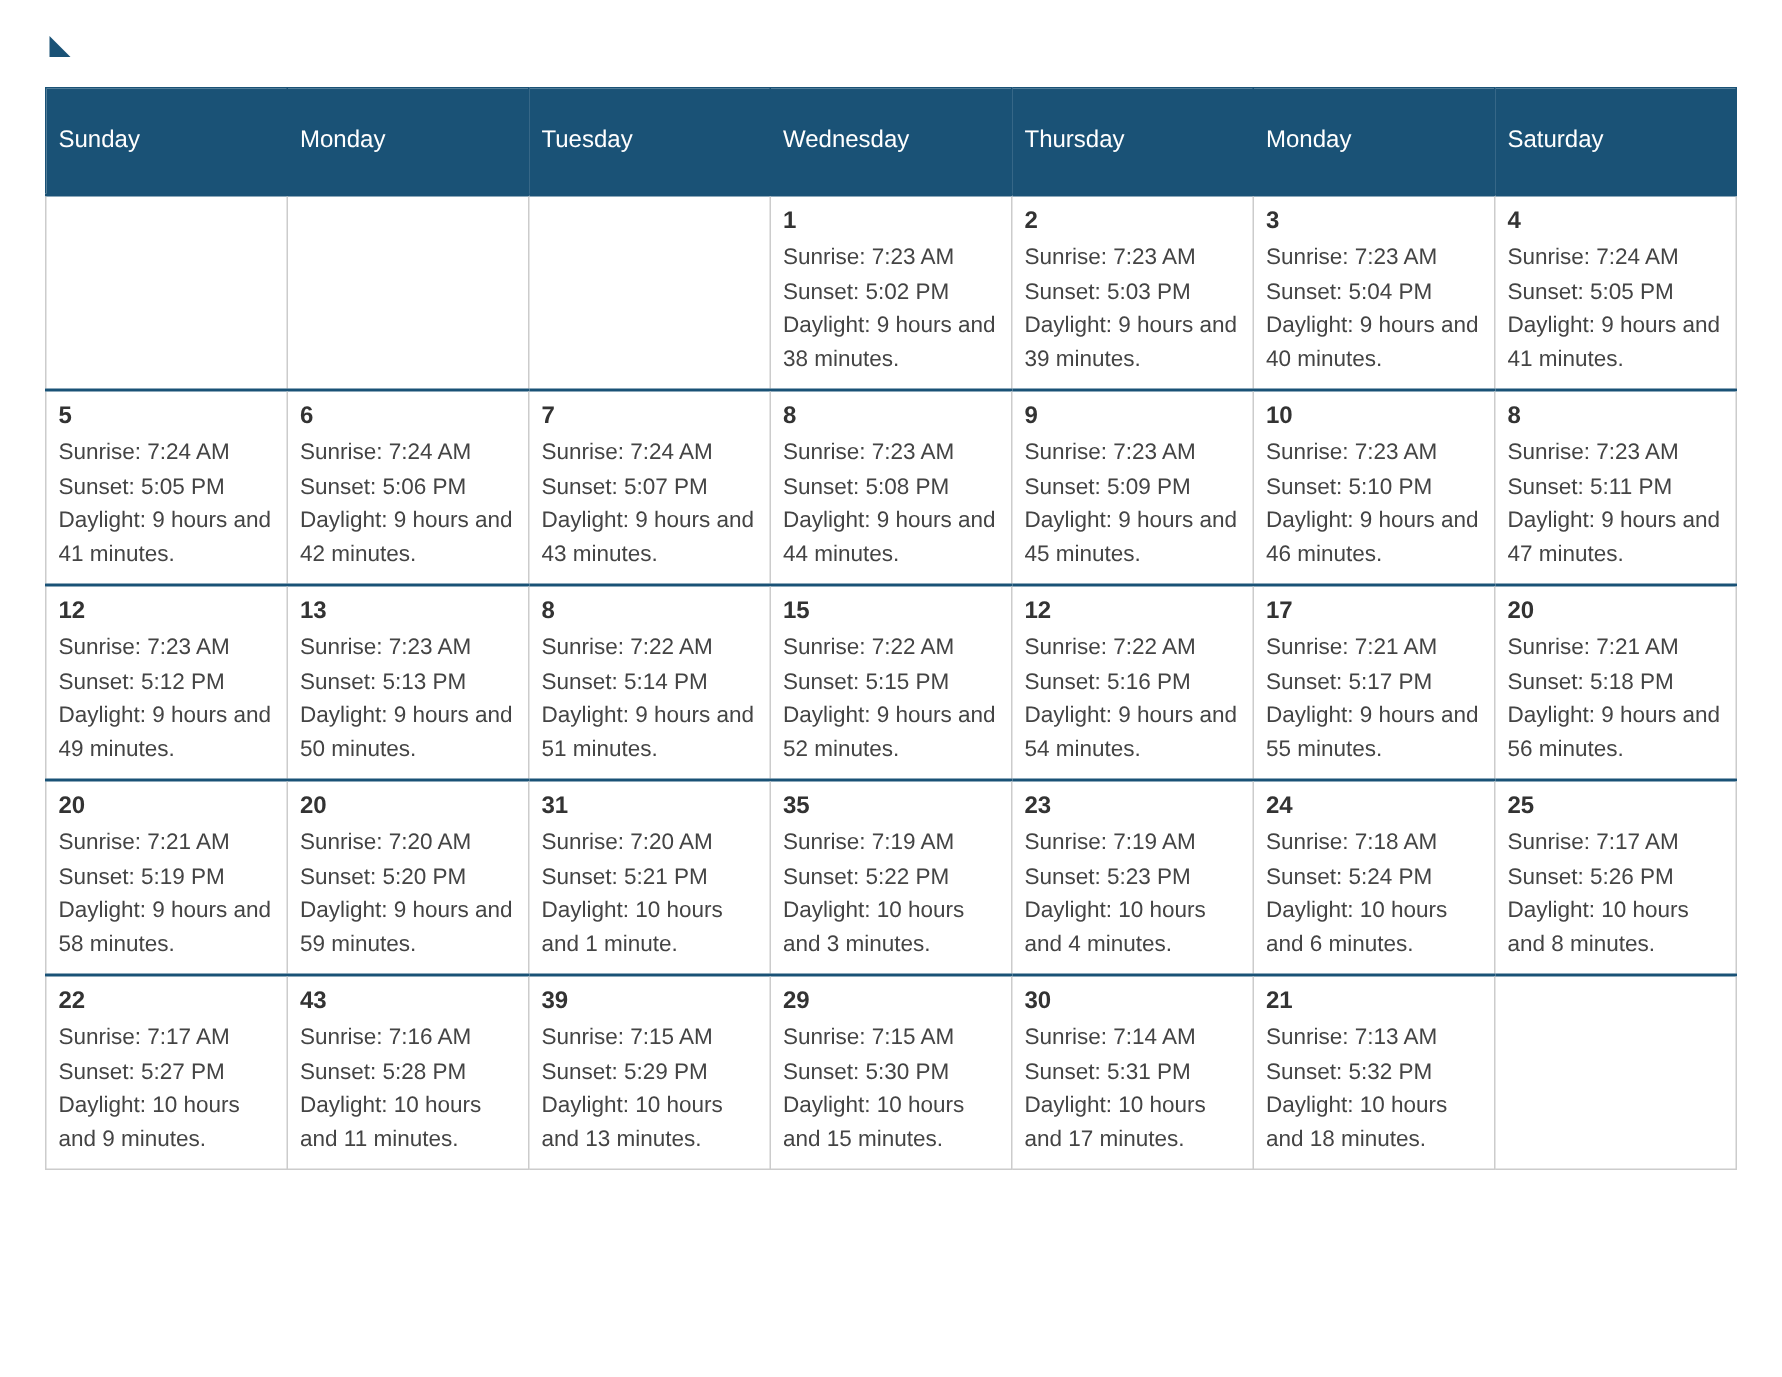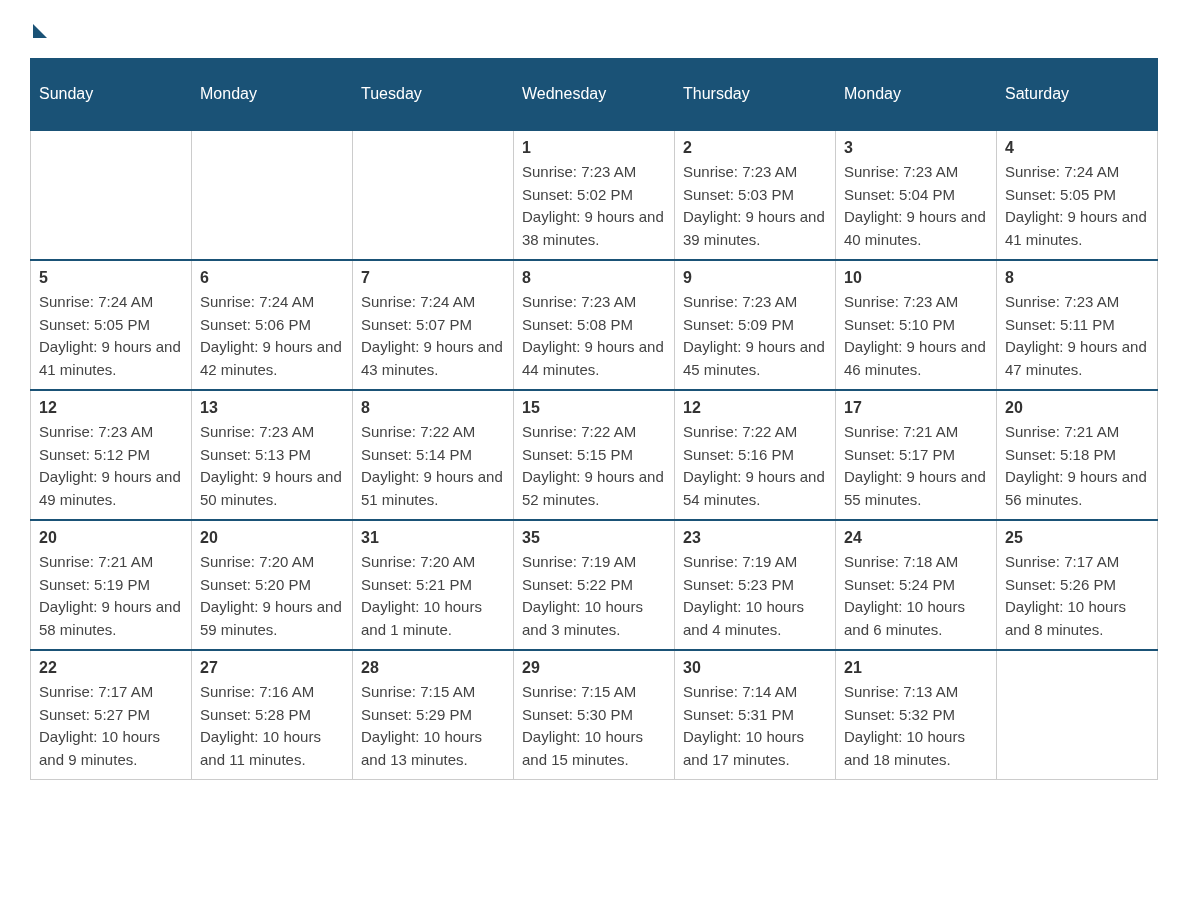--- a/index.html
+++ b/index.html
@@ -242,25 +242,25 @@
           <span class="day-num">25</span>
           <div class="day-info">Sunrise: 7:17 AM<br>Sunset: 5:26 PM<br>Daylight: 10 hours and 8 minutes.</div>
         </td>
       </tr>
       <tr>
         <td>
           <span class="day-num">22</span>
           <div class="day-info">Sunrise: 7:17 AM<br>Sunset: 5:27 PM<br>Daylight: 10 hours and 9 minutes.</div>
         </td>
         <td>
-          <span class="day-num">27</span>
+          <span class="day-num">43</span>
           <div class="day-info">Sunrise: 7:16 AM<br>Sunset: 5:28 PM<br>Daylight: 10 hours and 11 minutes.</div>
         </td>
         <td>
-          <span class="day-num">28</span>
+          <span class="day-num">39</span>
           <div class="day-info">Sunrise: 7:15 AM<br>Sunset: 5:29 PM<br>Daylight: 10 hours and 13 minutes.</div>
         </td>
         <td>
           <span class="day-num">29</span>
           <div class="day-info">Sunrise: 7:15 AM<br>Sunset: 5:30 PM<br>Daylight: 10 hours and 15 minutes.</div>
         </td>
         <td>
           <span class="day-num">30</span>
           <div class="day-info">Sunrise: 7:14 AM<br>Sunset: 5:31 PM<br>Daylight: 10 hours and 17 minutes.</div>
         </td>

